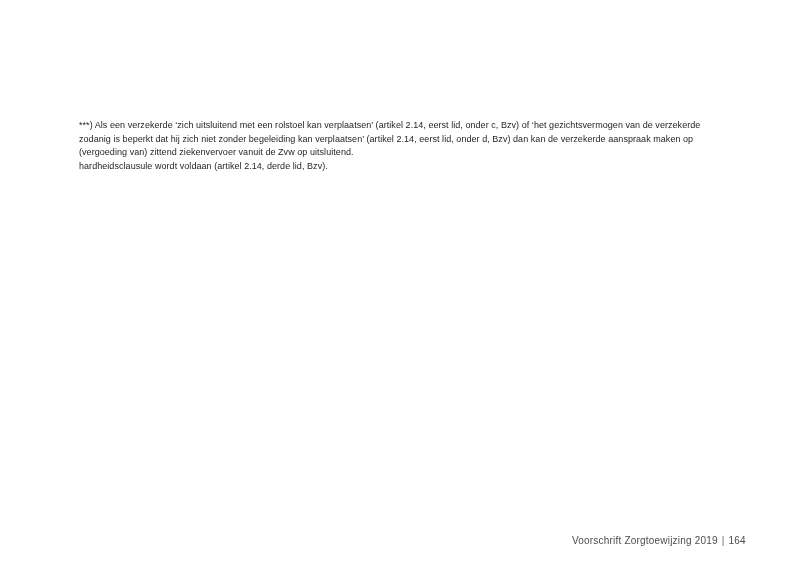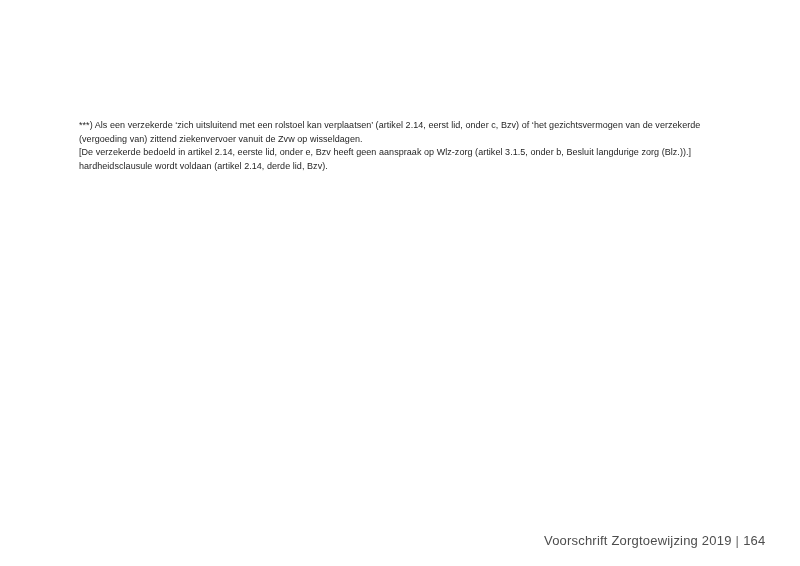--- a/index.html
+++ b/index.html
@@ -24,42 +24,42 @@
     color: #1f1f1f;
     font-size: 9px;
     line-height: 13.6px;
     letter-spacing: 0.05px;
   }
   .footnote-line {
     white-space: nowrap;
   }
   .page-footer {
     position: absolute;
-    left: 512px;
+    left: 540px;
     top: 536px;
     color: #4d4d4d;
-    font-size: 13px;
+    font-size: 10px;
     line-height: 10px;
     letter-spacing: 0.2px;
     white-space: nowrap;
   }
   .page-footer .sep {
     padding: 0 4px;
     color: #6e6e6e;
   }
 </style>
 </head>
 <body>
 
 <div class="page">
 
   <div class="footnote-block">
     <div class="footnote-line">***) Als een verzekerde ‘zich uitsluitend met een rolstoel kan verplaatsen’ (artikel 2.14, eerst lid, onder c, Bzv) of ‘het gezichtsvermogen van de verzekerde</div>
-    <div class="footnote-line">(vergoeding van) zittend ziekenvervoer vanuit de Zvw op wisseldagen.</div>
-    <div class="footnote-line">[De verzekerde bedoeld in artikel 2.14, eerste lid, onder e, Bzv heeft geen aanspraak op Wlz-zorg (artikel 3.1.5, onder b, Besluit langdurige zorg (Blz.)).]</div>
+    <div class="footnote-line">zodanig is beperkt dat hij zich niet zonder begeleiding kan verplaatsen’ (artikel 2.14, eerst lid, onder d, Bzv) dan kan de verzekerde aanspraak maken op</div>
+    <div class="footnote-line">(vergoeding van) zittend ziekenvervoer vanuit de Zvw op uitsluitend.</div>
     <div class="footnote-line">hardheidsclausule wordt voldaan (artikel 2.14, derde lid, Bzv).</div>
   </div>
 
   <div class="page-footer">
     <span>Voorschrift Zorgtoewijzing 2019</span><span class="sep">|</span><span>164</span>
   </div>
 
 </div>
 
 </body></html>

